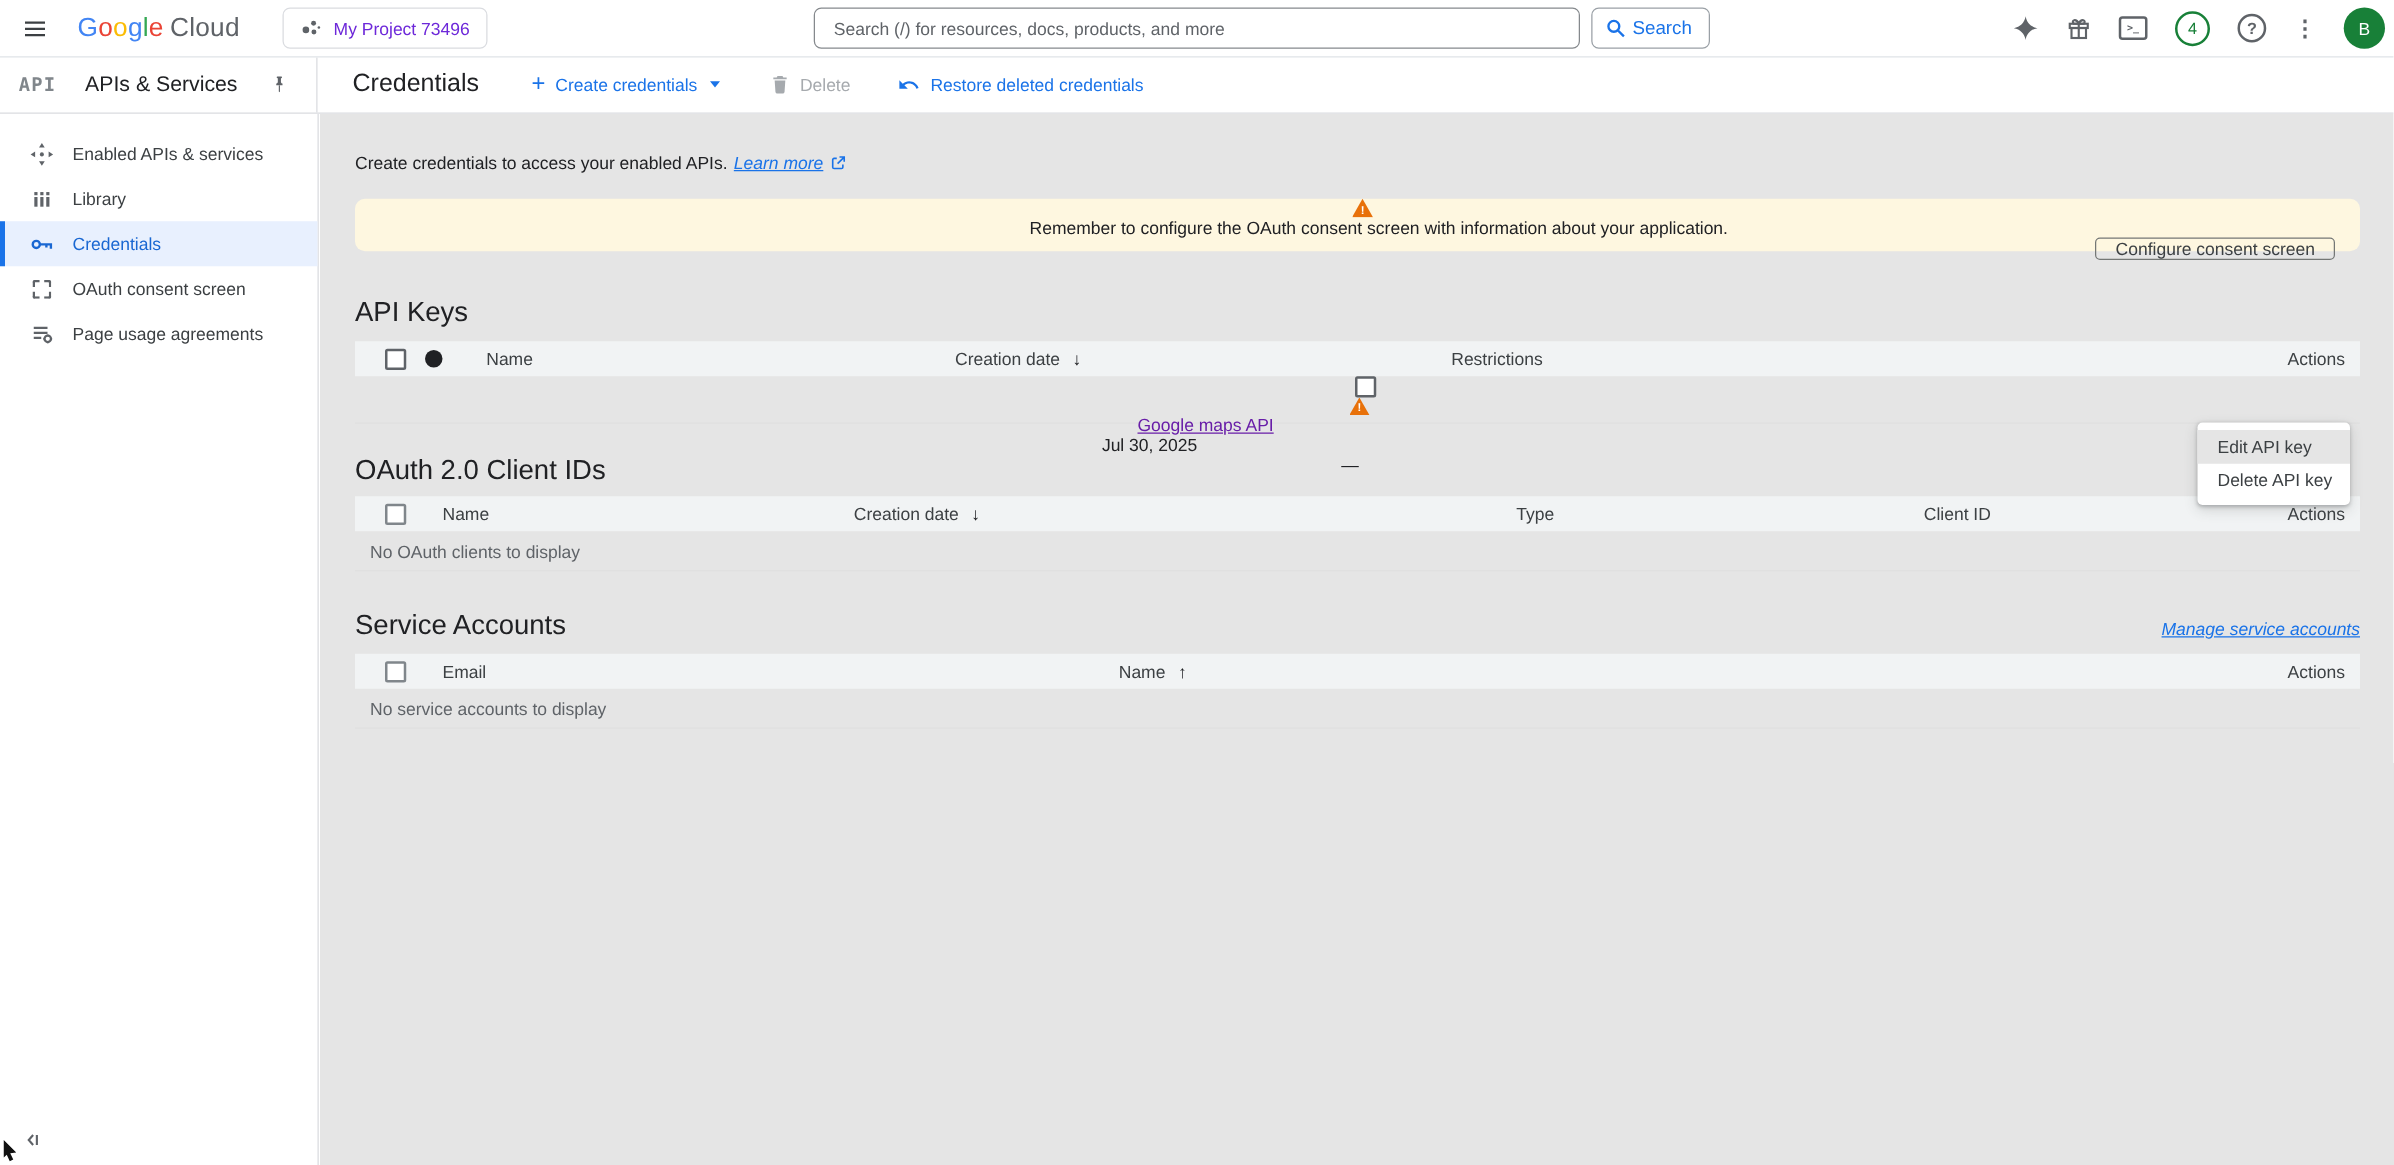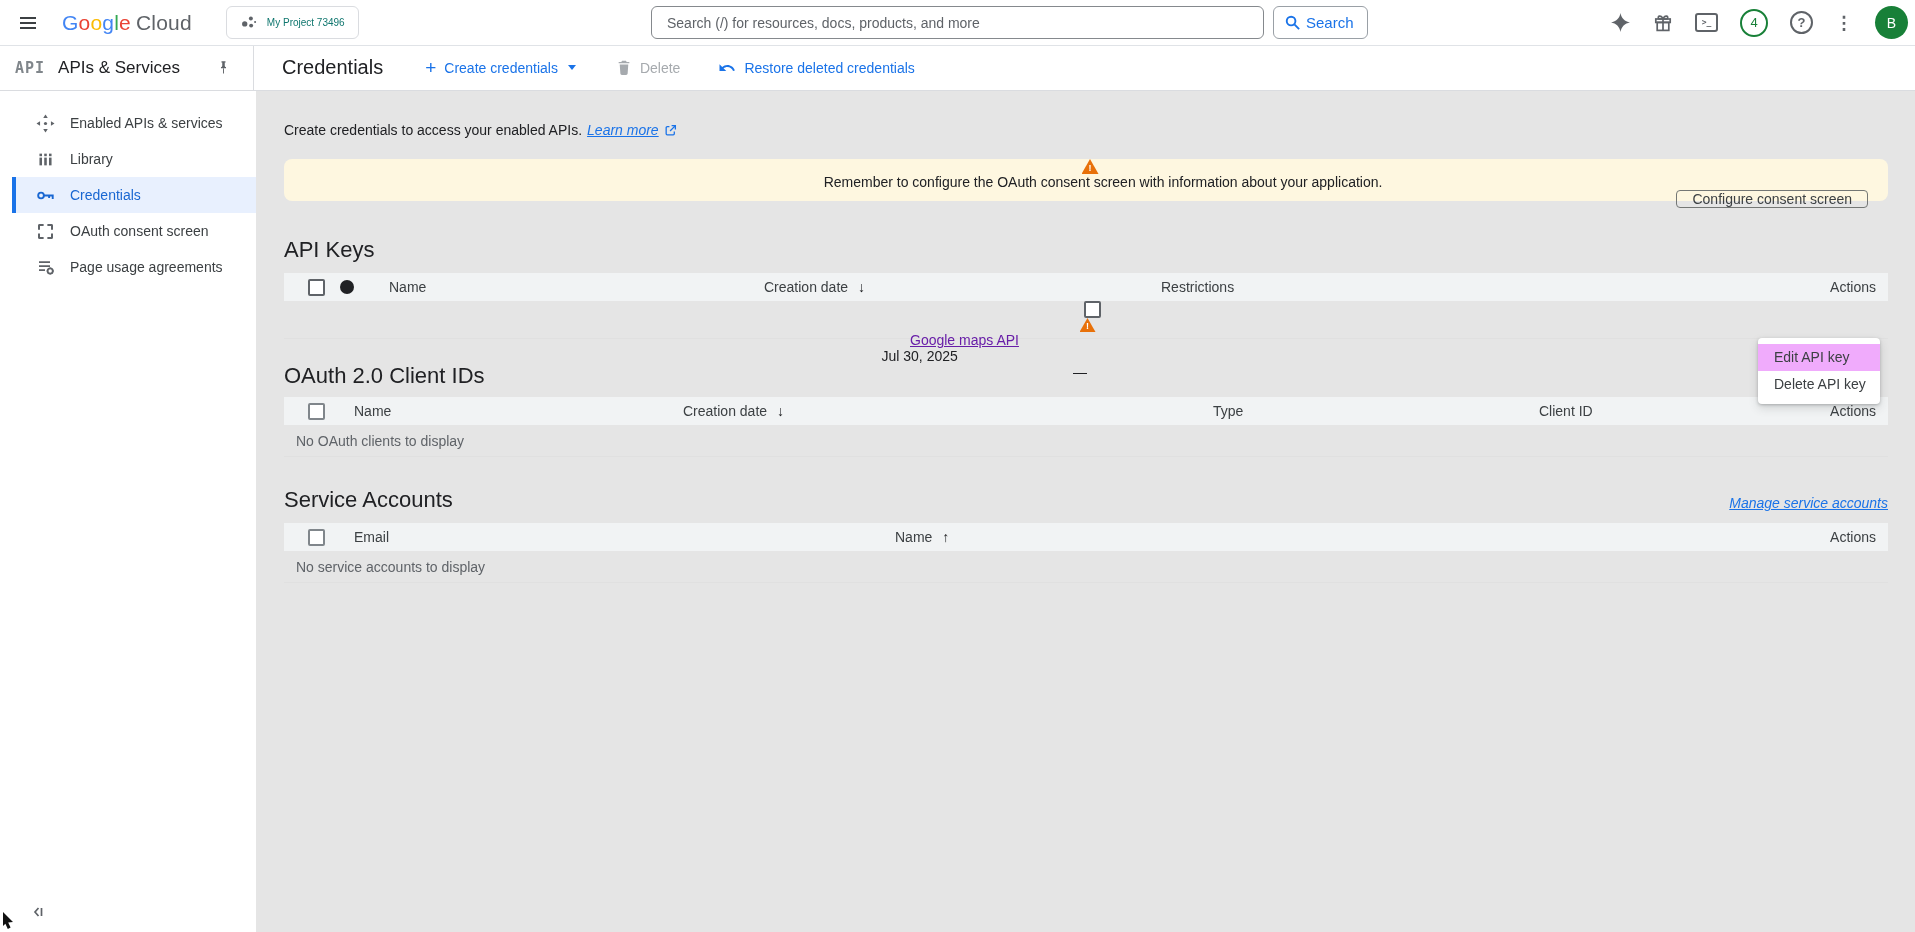--- a/index.html
+++ b/index.html
@@ -9,21 +9,21 @@
   
   .topbar{position:absolute;left:0;top:0;width:100%;height:45px;background:#fff;
           border-bottom:1px solid #e0e3e7;display:flex;align-items:center;z-index:5;}
   .hamburger{margin-left:16px;width:24px;height:24px;display:flex;align-items:center;justify-content:center;cursor:pointer;}
   .gc-logo{margin-left:22px;font-size:21px;letter-spacing:.2px;display:flex;align-items:center;white-space:nowrap;}
   .gc-logo .l1{color:#4285F4}.gc-logo .l2{color:#EA4335}.gc-logo .l3{color:#FBBC04}
   .gc-logo .l4{color:#4285F4}.gc-logo .l5{color:#34A853}.gc-logo .l6{color:#EA4335}
   .gc-logo .cloud{color:#5f6368;margin-left:5px;}
   .project-btn{margin-left:34px;height:31px;display:flex;align-items:center;gap:10px;
                border:1px solid #dadce0;border-radius:6px;padding:0 13px;background:#fff;cursor:pointer;}
-  .project-btn .pname{font-size:10px;color:#0f766e;}
+  .project-btn .pname{font-size:14px;color:#6d28d9;}
   .search-wrap{position:absolute;left:651px;top:6px;display:flex;gap:9px;align-items:center;}
   .search-input{width:596px;height:31px;border:1px solid #85898d;border-radius:6px;background:#fff;
                 padding:0 0 0 15px;font-size:14px;color:#202124;font-family:"Liberation Sans",sans-serif;outline:none;}
   .search-input::placeholder{color:#5f6368;}
   .search-btn{height:33px;box-sizing:border-box;border:1px solid #9aa0a6;border-radius:6px;background:#fff;
               display:flex;align-items:center;gap:5px;padding:0 13px 0 10px;cursor:pointer;}
   .search-btn span{color:#1a73e8;font-size:15px;font-weight:500;}
   .tb-right{position:absolute;right:7px;top:0;height:45px;display:flex;align-items:center;gap:22px;}
   .tb-ic{display:flex;align-items:center;justify-content:center;cursor:pointer;}
   .shell-ic{width:19px;height:15px;border:2px solid #5f6368;border-radius:3px;display:flex;align-items:center;justify-content:center;
@@ -34,35 +34,35 @@
            color:#5f6368;font-size:13px;font-weight:700;cursor:pointer;}
   .morev{font-size:18px;color:#5f6368;font-weight:700;cursor:pointer;}
   .avatar{width:33px;height:33px;border-radius:50%;background:#188038;color:#fff;font-size:14px;
           display:flex;align-items:center;justify-content:center;cursor:pointer;}
 
   
   .subhead{position:absolute;left:0;top:45px;width:100%;height:45px;border-bottom:1px solid #dadce0;
            display:flex;align-items:stretch;background:#fff;z-index:4;}
   .subhead-left{width:254px;box-sizing:border-box;border-right:1px solid #dadce0;display:flex;align-items:center;padding-left:15px;}
   .api-logo{font-family:"DejaVu Sans Mono",monospace;font-weight:700;font-size:15px;color:#80868b;letter-spacing:1px;}
-  .prod-title{margin-left:13px;font-size:17px;color:#202124;}
+  .prod-title{margin-left:23px;font-size:17px;color:#202124;}
   .pin{margin-left:auto;margin-right:22px;cursor:pointer;display:flex;}
   .subhead-main{flex:1;display:flex;align-items:center;padding-left:28px;}
   .page-title{font-size:20px;color:#202124;}
   .hbtn{display:flex;align-items:center;gap:8px;font-size:14px;font-weight:500;cursor:pointer;white-space:nowrap;}
   .hbtn.blue{color:#1a73e8;}
   .hbtn.disabled{color:#a6aaae;cursor:default;}
   .create-btn{margin-left:42px;}
   .plus{font-size:19px;font-weight:400;line-height:1;}
   .caret{width:0;height:0;border-left:4.5px solid transparent;border-right:4.5px solid transparent;border-top:5px solid #1a73e8;margin-left:2px;}
   .delete-btn{margin-left:40px;}
   .restore-btn{margin-left:38px;}
 
   
-  .sidebar{position:absolute;left:12px;top:91px;bottom:0;width:255px;box-sizing:border-box;border-right:1px solid #dadce0;background:#fff;}
+  .sidebar{position:absolute;left:0;top:91px;bottom:0;width:255px;box-sizing:border-box;border-right:1px solid #dadce0;background:#fff;}
   .nav{margin-top:14px;}
   .nav-item{height:36px;display:flex;align-items:center;padding-left:24px;cursor:pointer;color:#3c4043;font-size:14px;}
   .nav-item .nav-ic{width:19px;display:flex;justify-content:center;margin-right:15px;}
   .nav-item.selected{background:#e8f0fe;color:#1967d2;font-weight:500;border-left:4px solid #1a73e8;padding-left:20px;}
   .oauth-ic{width:11px;height:11px;border:2px dashed #5f6368;border-radius:2px;}
   .collapse-btn{position:absolute;left:18px;bottom:12px;cursor:pointer;display:flex;}
 
   
   .content{position:absolute;left:256px;top:91px;right:0;bottom:0;padding:0 27px 0 28px;background:#e5e5e5;overflow:hidden;}
   .intro{margin-top:31px;font-size:14px;color:#202124;display:flex;align-items:center;gap:5px;}
@@ -108,21 +108,21 @@
   .mt-apikeys{margin-top:38px;}
   .mt-tbl{margin-top:12px;}
   .mt-oauth{margin-top:26px;}
   .mt-tbl2{margin-top:10px;}
   .mt-sa{margin-top:32px;}
 
   
   .ctx-menu{position:absolute;left:1758px;top:338px;width:122px;background:#fff;border-radius:4px;z-index:20;
             box-shadow:0 1px 3px rgba(60,64,67,.3),0 4px 10px rgba(60,64,67,.18);padding:6px 0;}
   .ctx-item{height:27px;line-height:27px;padding-left:16px;font-size:14px;color:#3c4043;cursor:pointer;white-space:nowrap;}
-  .ctx-item.focus{background:#f0abfc;}
+  .ctx-item.focus{background:#e5e5e5;}
 
   .cursor{position:absolute;left:2px;top:912px;z-index:30;}
 </style>
 </head>
 <body>
 
 <div class="app">
 
   <div class="topbar">
     <div class="hamburger">

